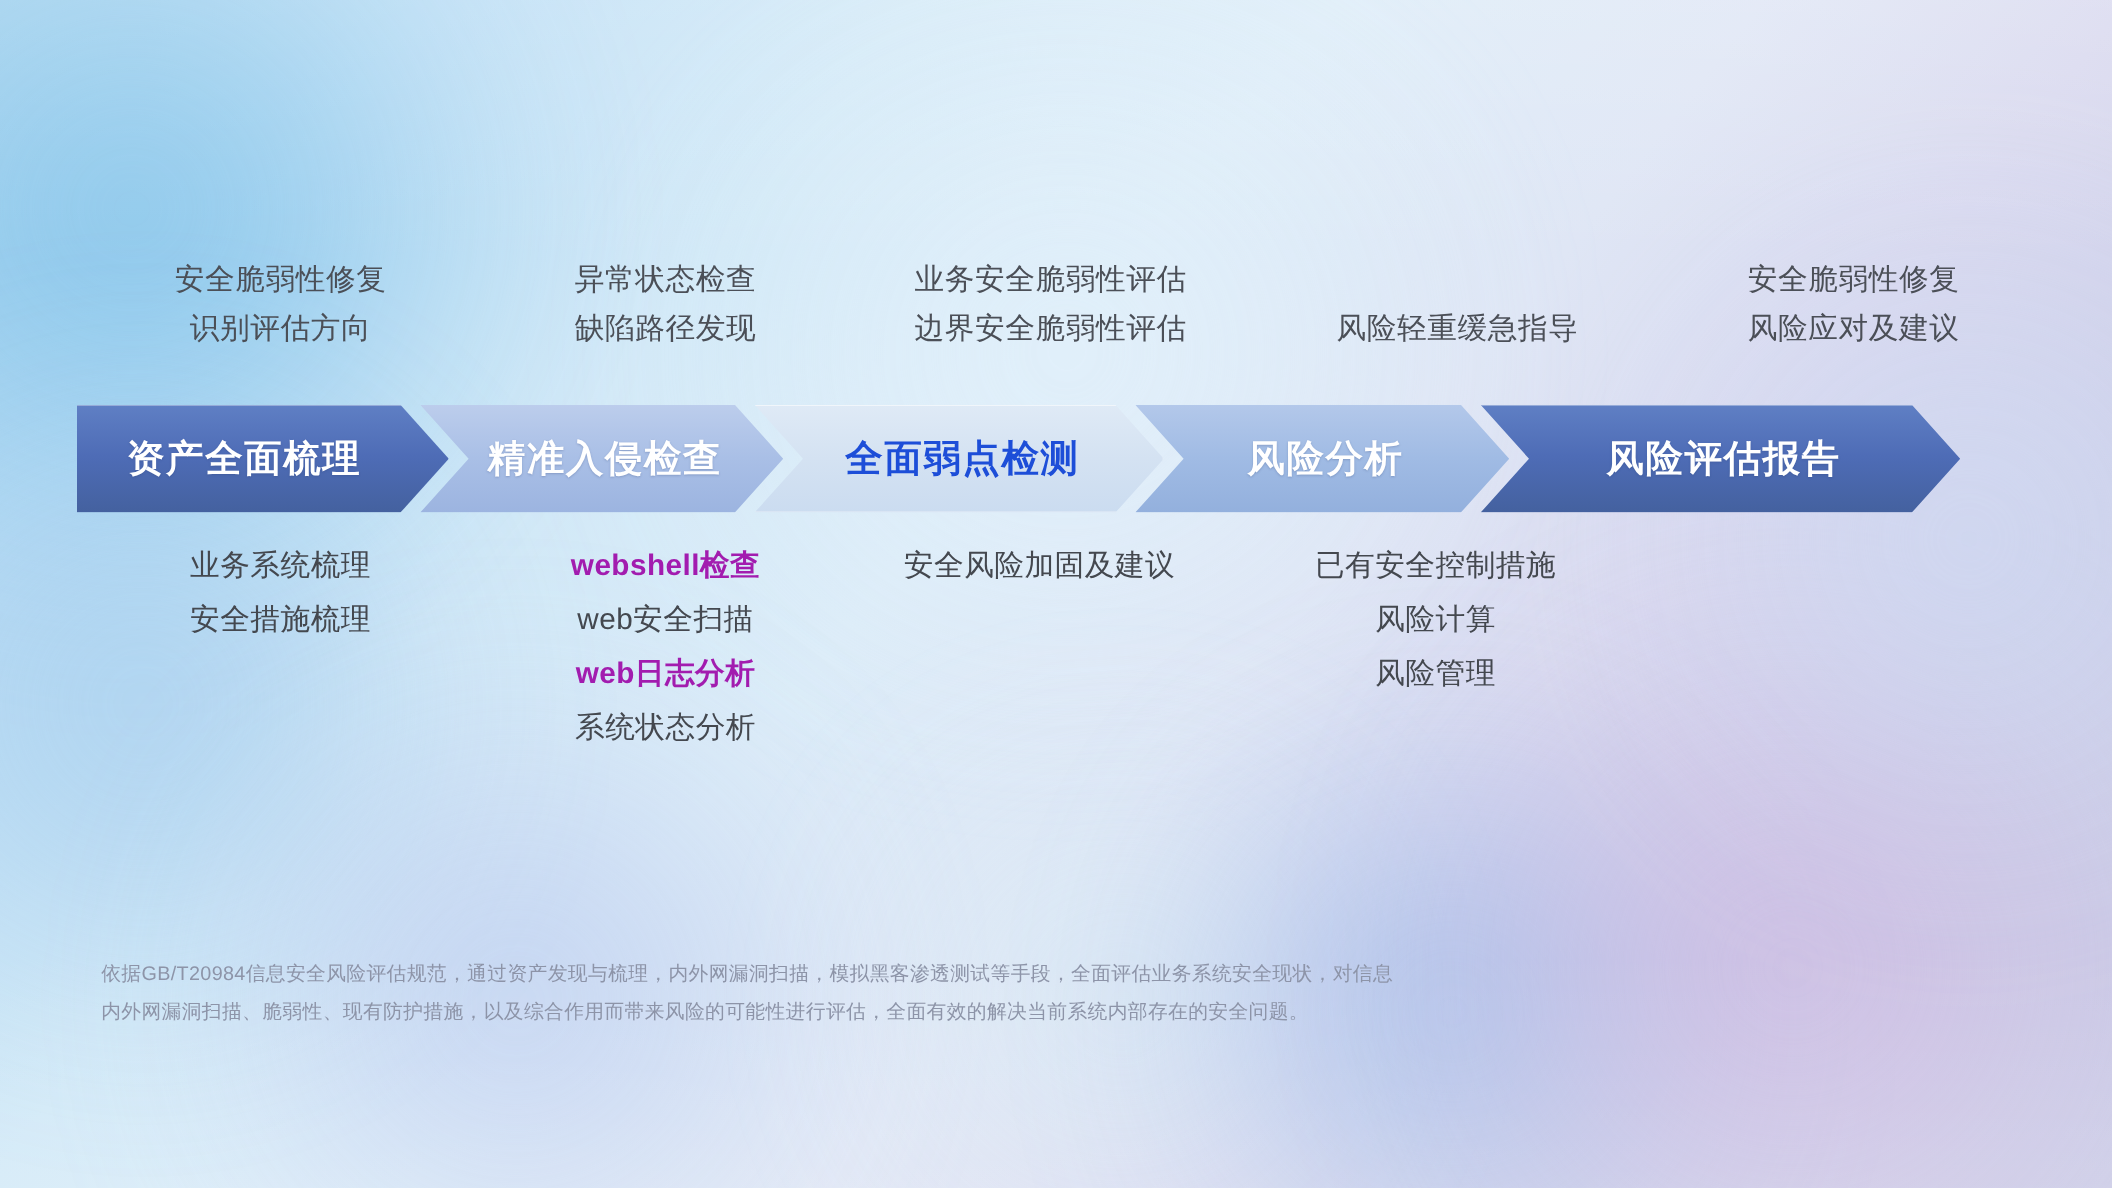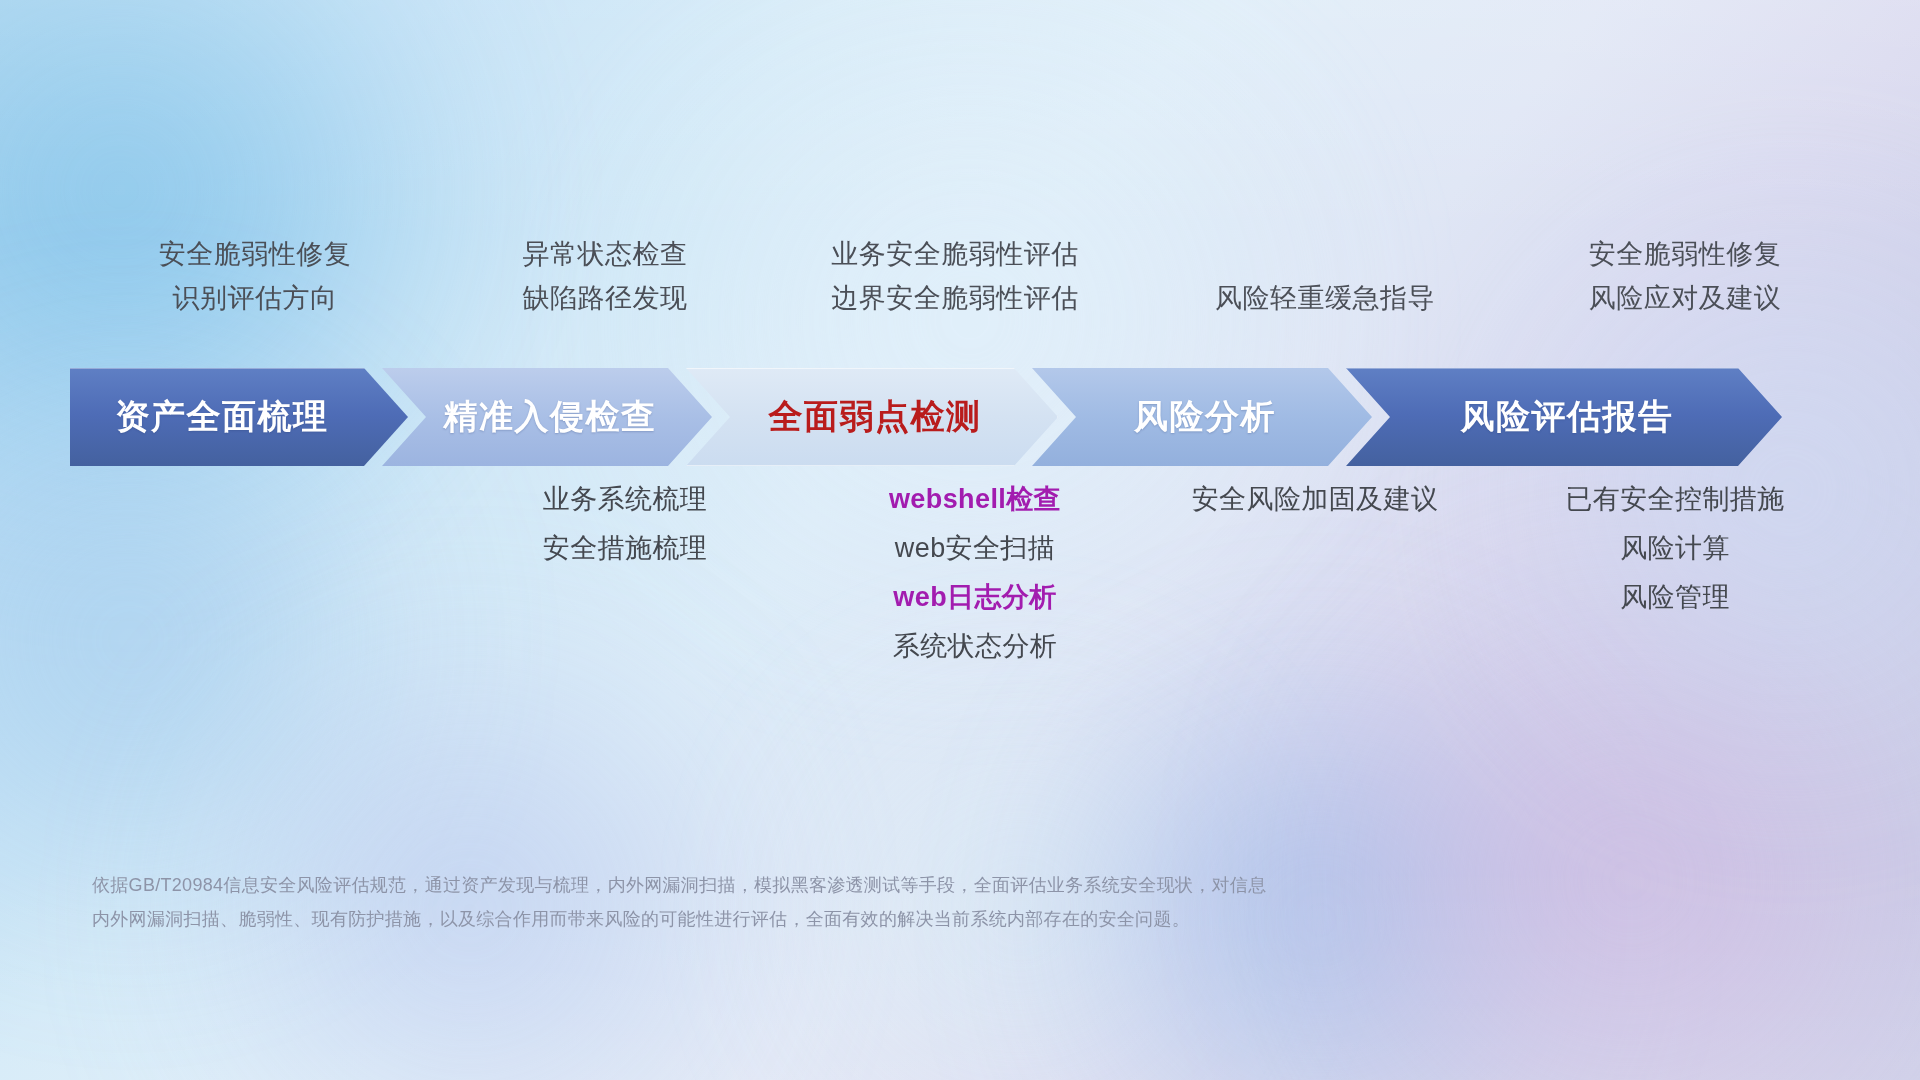--- a/index.html
+++ b/index.html
@@ -92,24 +92,24 @@
     background:linear-gradient(180deg,#b3c8ea 0%,#a0bbe4 50%,#93b0dd 100%);
   }
   .fill.pale{
     background:linear-gradient(180deg,#dfeaf6 0%,#d4e2f2 50%,#cbdcf0 100%);
   }
   .fill.edge{
     
     box-shadow:inset 0 0 0 1px rgba(255,255,255,.55);
   }
   .txt-white{color:#ffffff;text-shadow:0 1px 2px rgba(40,60,110,.25);}
-  .txt-blue{color:#b91c1c;}
-
-  
-  .bot-row{position:absolute;left:70px;top:475px;width:1790px;display:flex;align-items:flex-start;justify-content:flex-end;}
+  .txt-blue{color:#1d4ed8;}
+
+  
+  .bot-row{position:absolute;left:70px;top:490px;width:1790px;display:flex;align-items:flex-start;}
   .bot-col{display:flex;flex-direction:column;align-items:center;}
   .bot-item{
     font-size:27px;color:#44484f;line-height:49px;white-space:nowrap;letter-spacing:.4px;
   }
   .bot-item.b{font-weight:bold;color:#a21caf;}
 
   
   .footer{
     position:absolute;left:92px;top:868px;width:1520px;
     font-size:18px;line-height:34px;color:#8d94a8;letter-spacing:.3px;

